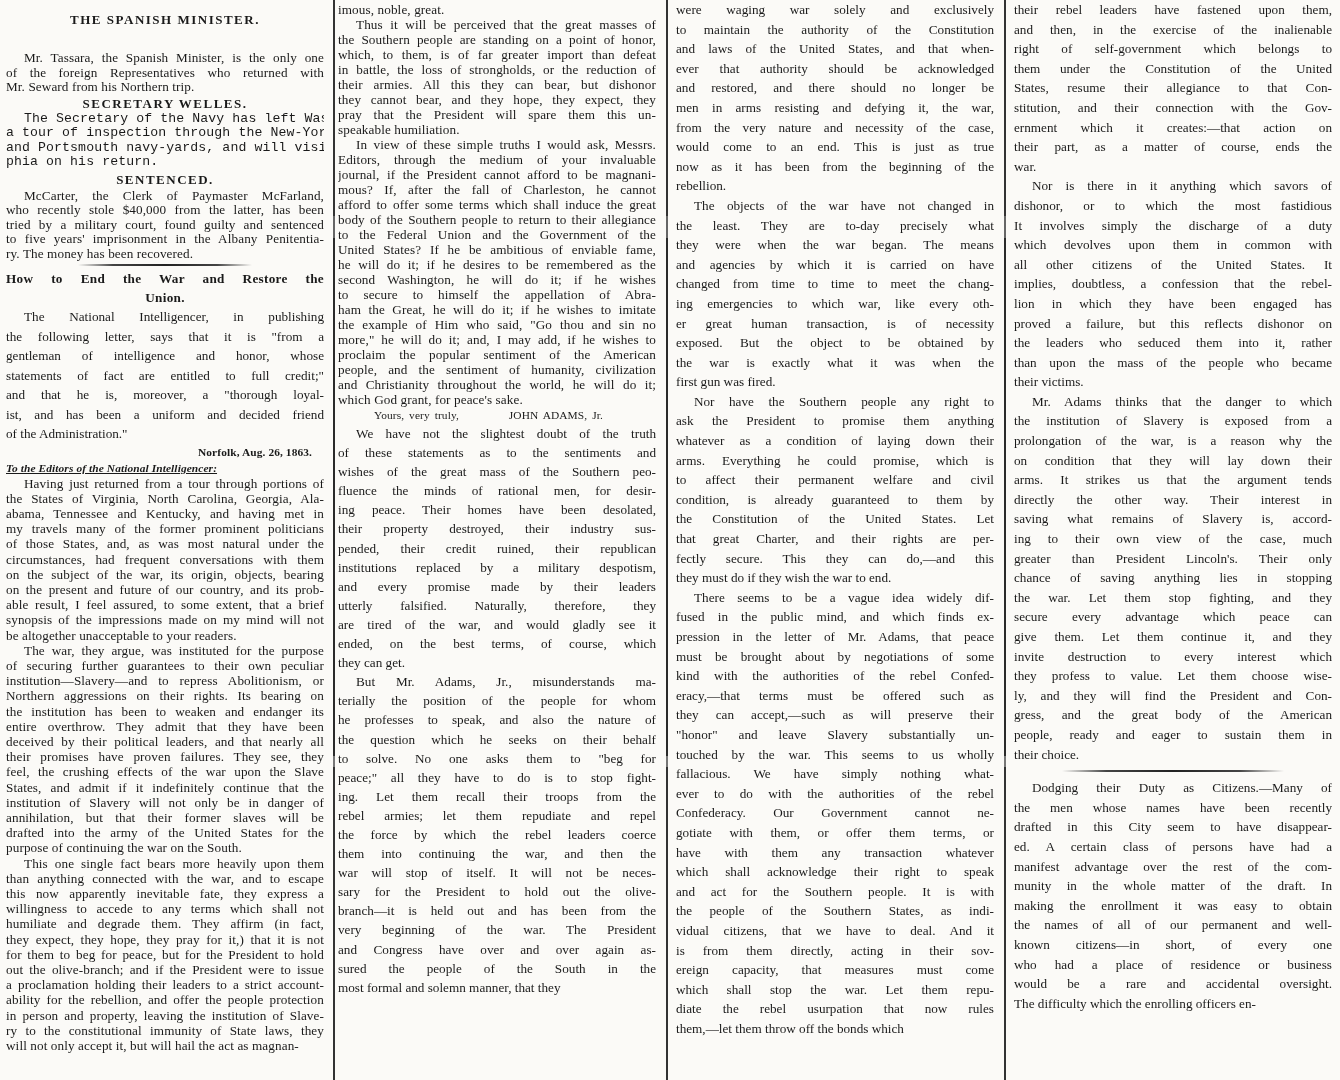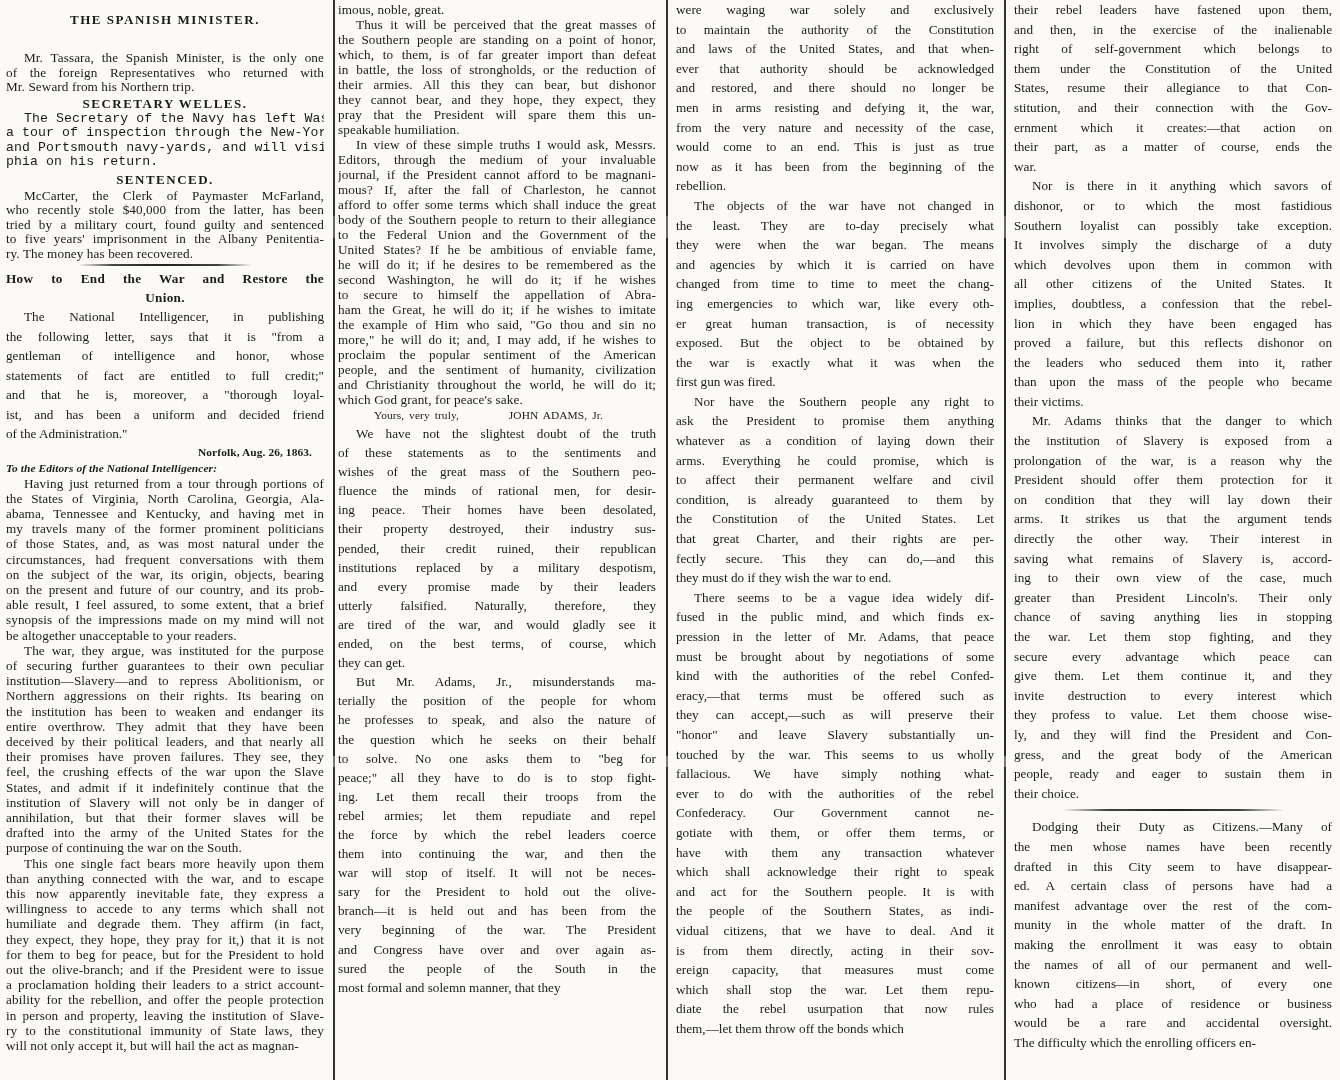--- a/index.html
+++ b/index.html
@@ -86,21 +86,21 @@
       <div class="large" style="line-height:19.5px;">
           <span class="line indent">The National Intelligencer, in publishing</span>
           <span class="line">the following letter, says that it is "from a</span>
           <span class="line">gentleman of intelligence and honor, whose</span>
           <span class="line">statements of fact are entitled to full credit;"</span>
           <span class="line">and that he is, moreover, a "thorough loyal-</span>
           <span class="line">ist, and has been a uniform and decided friend</span>
           <span class="line last">of the Administration."</span>
         </div>
       <span class="line right small bold" style="line-height:17px; padding-right:12px;">Norfolk, Aug. 26, 1863.</span>
-      <span class="line last small it bold" style="line-height:15px;">To the Editors of the National Intelligencer:</span>
+      <span class="line last small it bold" style="line-height:15px;text-decoration:underline;">To the Editors of the National Intelligencer:</span>
       <div class="small" style="line-height:15.2px;">
           <span class="line indent">Having just returned from a tour through portions of</span>
           <span class="line">the States of Virginia, North Carolina, Georgia, Ala-</span>
           <span class="line">abama, Tennessee and Kentucky, and having met in</span>
           <span class="line">my travels many of the former prominent politicians</span>
           <span class="line">of those States, and, as was most natural under the</span>
           <span class="line">circumstances, had frequent conversations with them</span>
           <span class="line">on the subject of the war, its origin, objects, bearing</span>
           <span class="line">on the present and future of our country, and its prob-</span>
           <span class="line">able result, I feel assured, to some extent, that a brief</span>
@@ -270,34 +270,32 @@
         <span class="line">and then, in the exercise of the inalienable</span>
         <span class="line">right of self-government which belongs to</span>
         <span class="line">them under the Constitution of the United</span>
         <span class="line">States, resume their allegiance to that Con-</span>
         <span class="line">stitution, and their connection with the Gov-</span>
         <span class="line">ernment which it creates:—that action on</span>
         <span class="line">their part, as a matter of course, ends the</span>
         <span class="line last">war.</span>
         <span class="line indent">Nor is there in it anything which savors of</span>
         <span class="line">dishonor, or to which the most fastidious</span>
-        <span class="line">Southern loyalist can possibly take exception.</span>
         <span class="line">It involves simply the discharge of a duty</span>
         <span class="line">which devolves upon them in common with</span>
         <span class="line">all other citizens of the United States. It</span>
         <span class="line">implies, doubtless, a confession that the rebel-</span>
         <span class="line">lion in which they have been engaged has</span>
         <span class="line">proved a failure, but this reflects dishonor on</span>
         <span class="line">the leaders who seduced them into it, rather</span>
         <span class="line">than upon the mass of the people who became</span>
         <span class="line last">their victims.</span>
         <span class="line indent">Mr. Adams thinks that the danger to which</span>
         <span class="line">the institution of Slavery is exposed from a</span>
         <span class="line">prolongation of the war, is a reason why the</span>
-        <span class="line">President should offer them protection for it</span>
         <span class="line">on condition that they will lay down their</span>
         <span class="line">arms. It strikes us that the argument tends</span>
         <span class="line">directly the other way. Their interest in</span>
         <span class="line">saving what remains of Slavery is, accord-</span>
         <span class="line">ing to their own view of the case, much</span>
         <span class="line">greater than President Lincoln's. Their only</span>
         <span class="line">chance of saving anything lies in stopping</span>
         <span class="line">the war. Let them stop fighting, and they</span>
         <span class="line">secure every advantage which peace can</span>
         <span class="line">give them. Let them continue it, and they</span>

